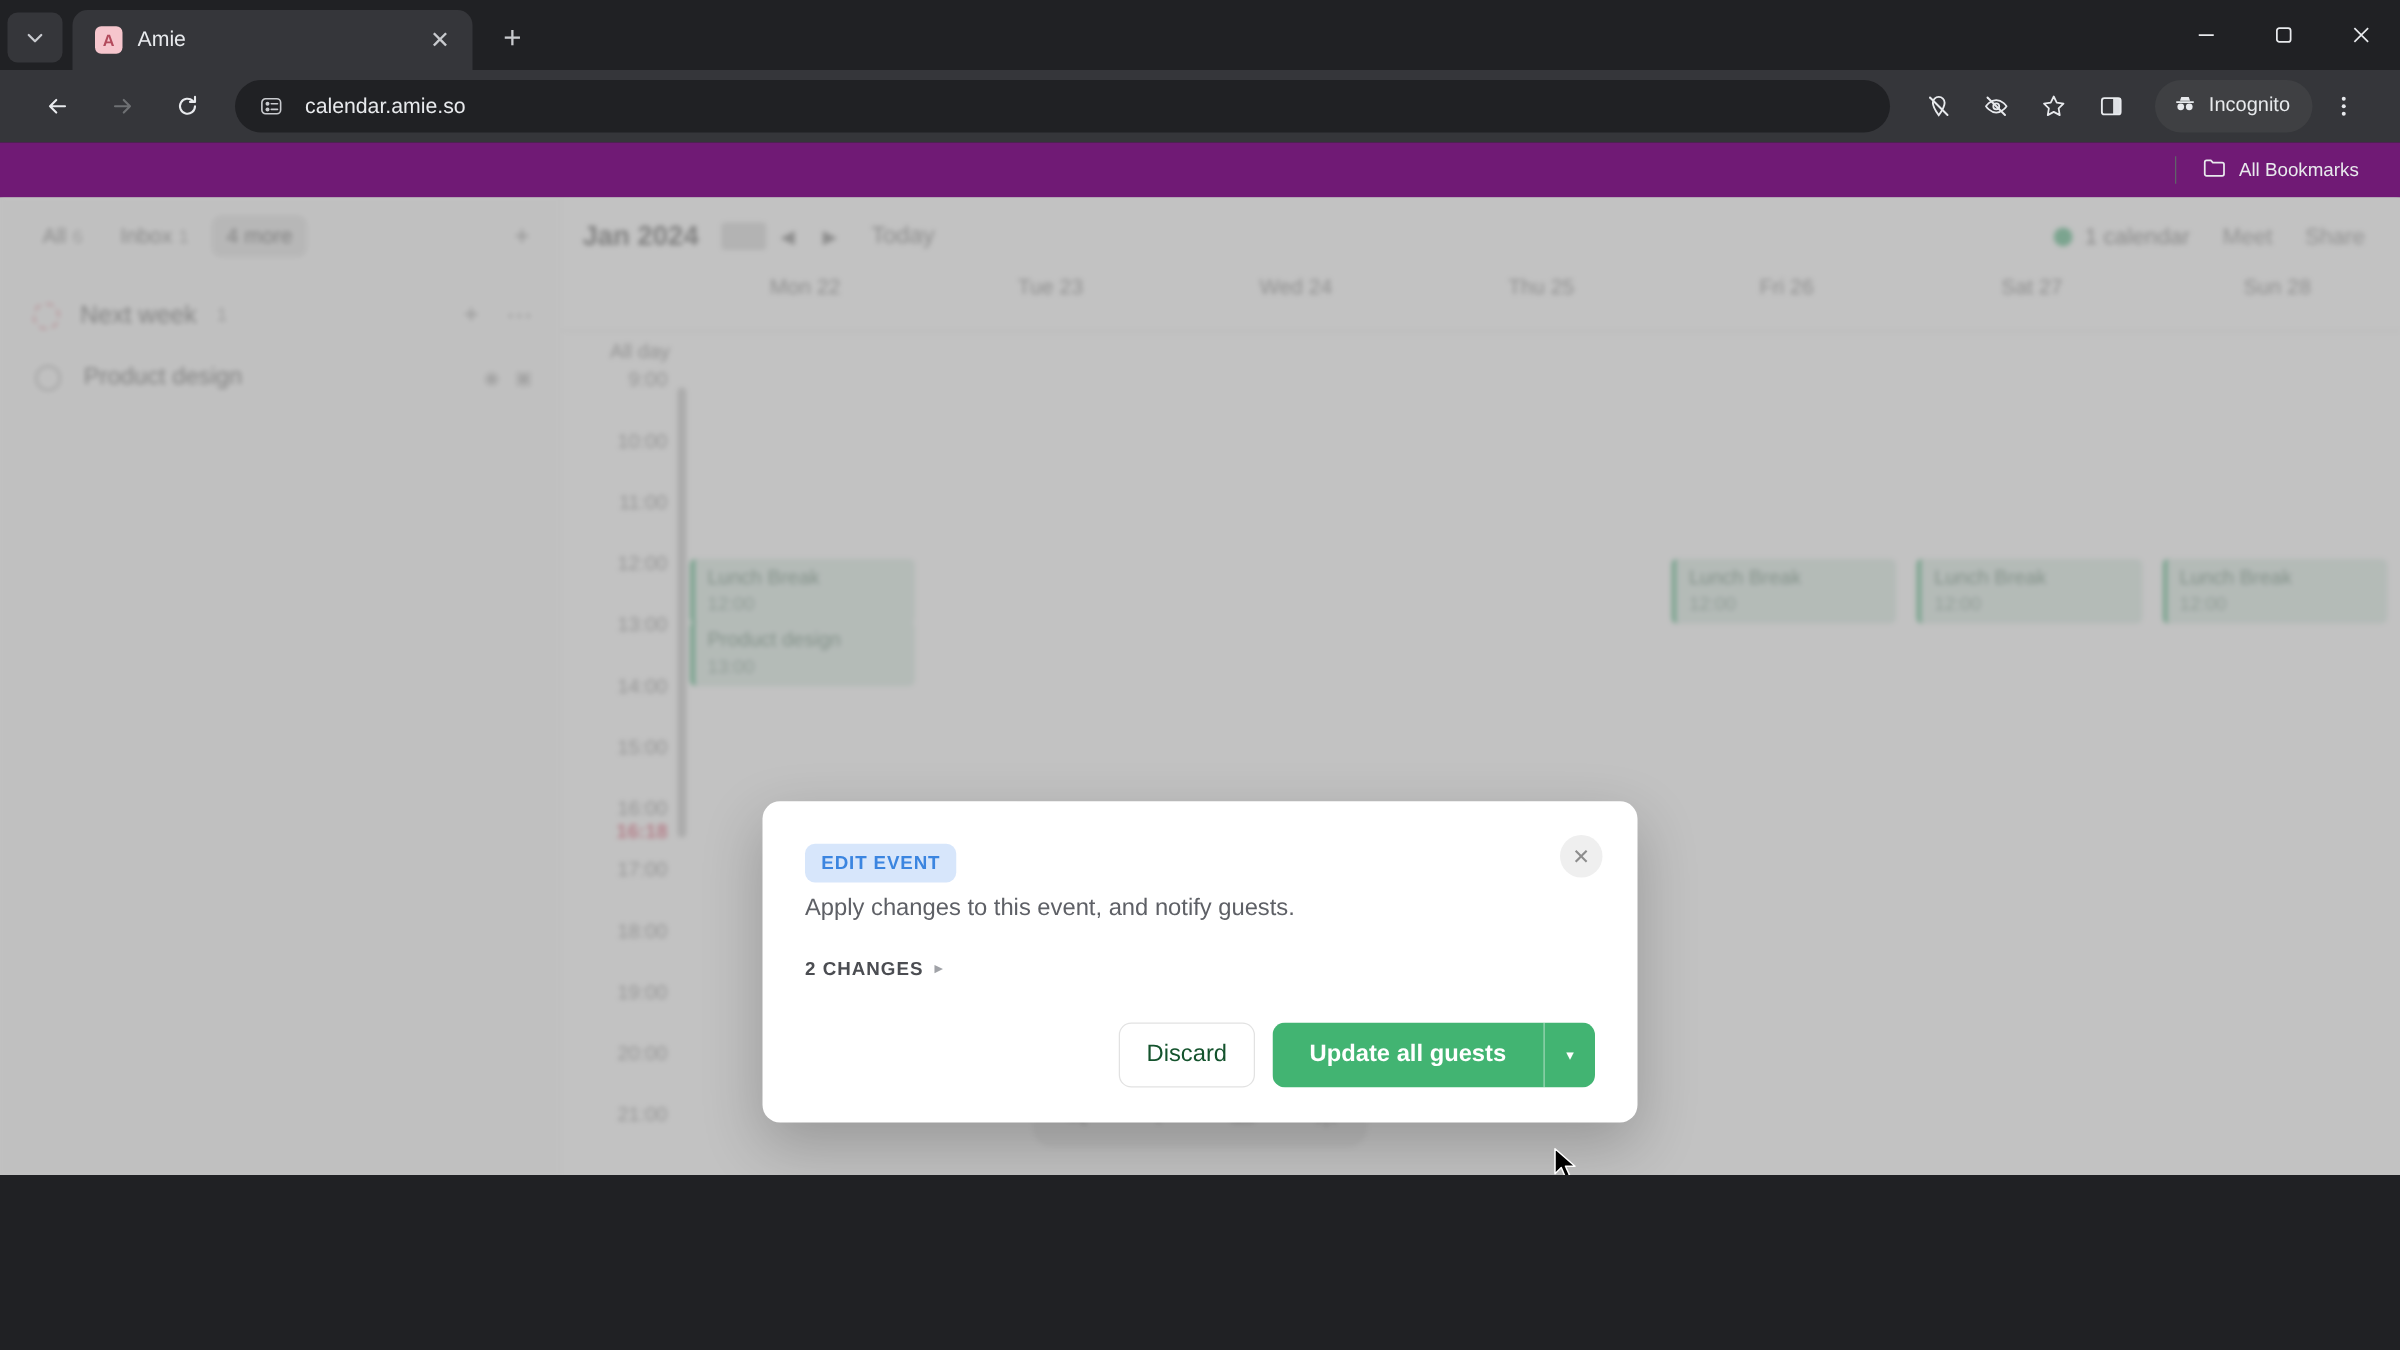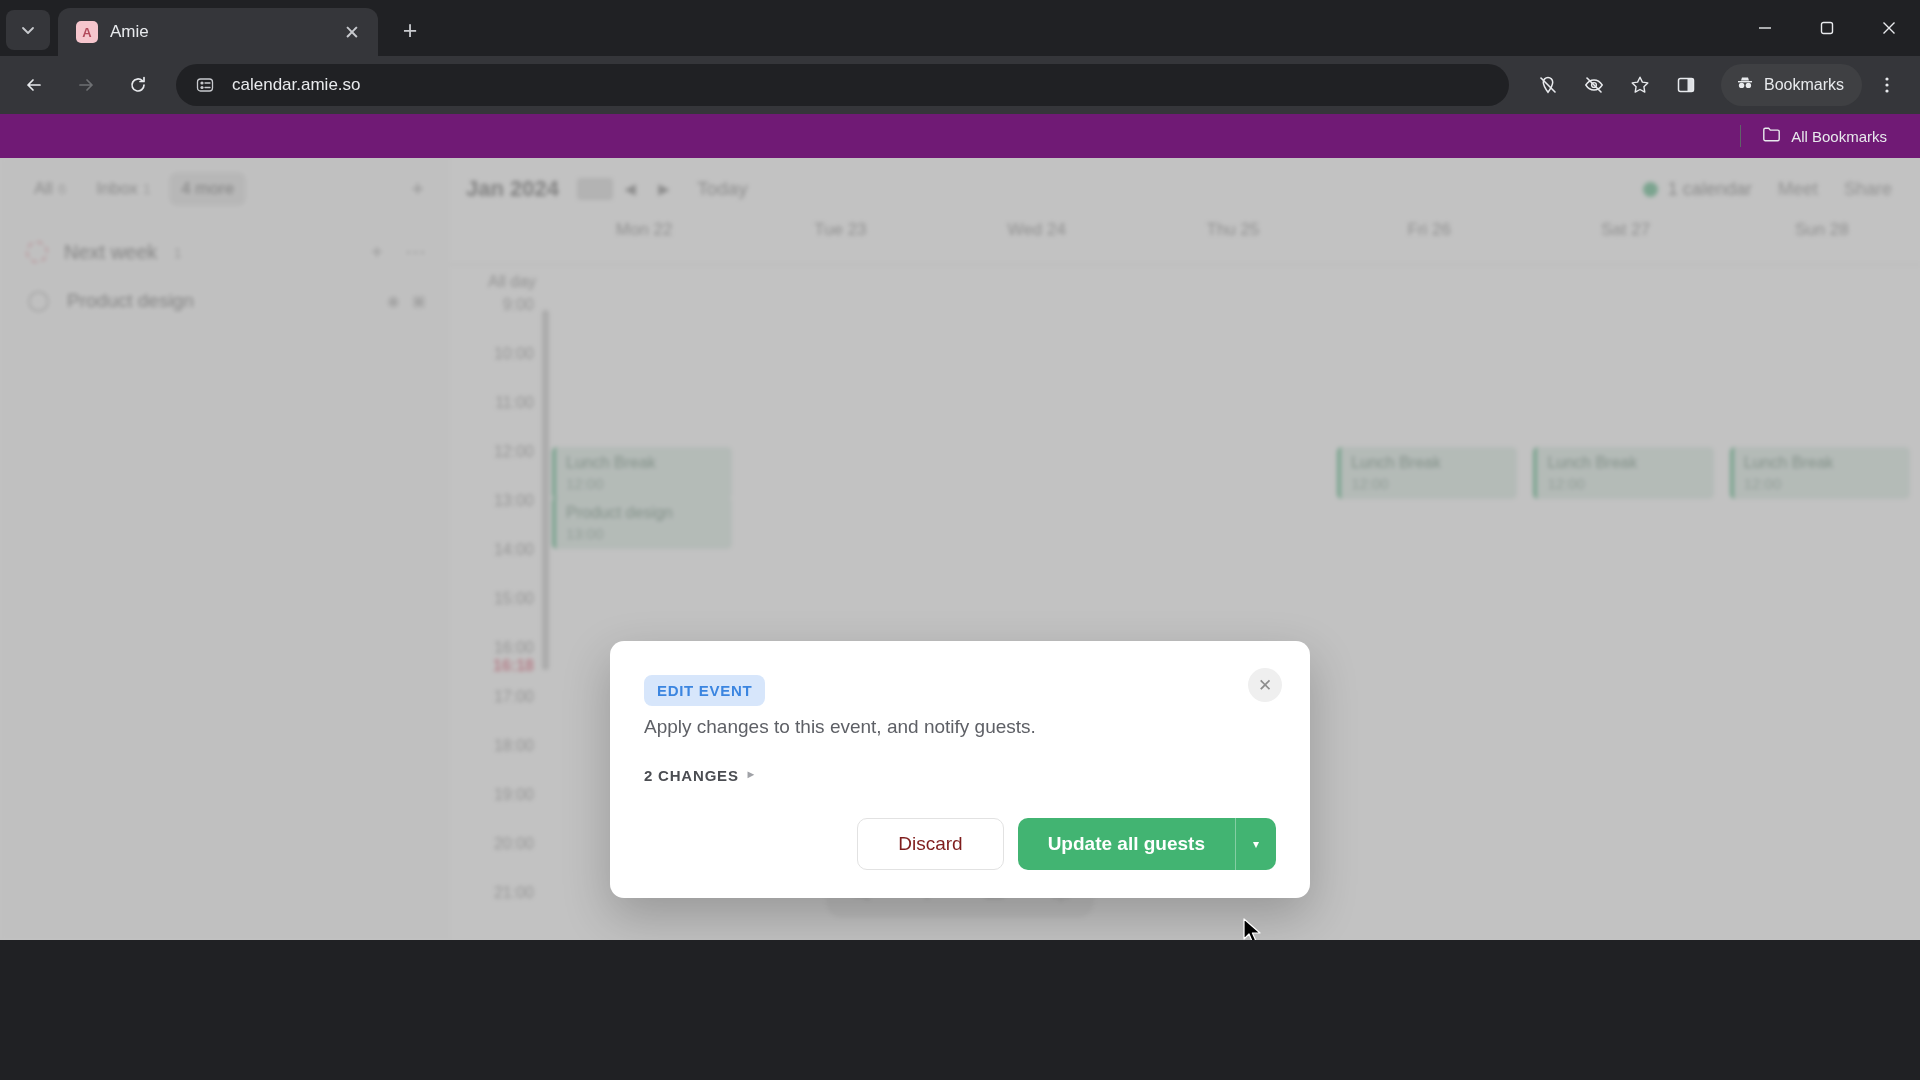--- a/index.html
+++ b/index.html
@@ -42,21 +42,21 @@
     width: 40px; height: 40px; margin: 0 0 6px 12px; border-radius: 50%;
     display: flex; align-items: center; justify-content: center;
     color: #c8cace; font-size: 25px; cursor: pointer;
   }
   .win-controls { position: absolute; right: 0; top: 0; height: 56px; display: flex; }
   .win-btn { width: 62px; height: 56px; display: flex; align-items: center; justify-content: center;
     color: #e8eaed; cursor: pointer; }
 
   .toolbar {
     height: 58px; background: #35363a;
-    display: flex; align-items: center; padding: 0 12px; gap: 8px;
+    display: flex; align-items: center; padding: 0 24px; gap: 8px;
   }
   .nav-btn { width: 44px; height: 44px; border-radius: 50%;
     display: flex; align-items: center; justify-content: center; color: #e8eaed; cursor: pointer; }
   .nav-btn.disabled { color: #6e7073; }
   .omnibox {
     flex: 1; height: 42px; margin: 0 10px 0 8px;
     background: #202124; border-radius: 21px;
     display: flex; align-items: center; padding: 0 16px; gap: 14px;
   }
   .omni-icon { width: 26px; height: 26px; color: #c8cace; display:flex; align-items:center; justify-content:center;}
@@ -176,21 +176,21 @@
     position: absolute; right: 28px; top: 27px;
     width: 34px; height: 34px; border-radius: 50%;
     background: #efefef; color: #8d8d8d;
     display: flex; align-items: center; justify-content: center;
     font-size: 17px; cursor: pointer;
   }
   .modal-actions { display: flex; justify-content: flex-end; align-items: center;
     gap: 14px; margin-top: 34px; }
   .btn-discard {
     background: #fff; border: 1px solid #e2e2e2; border-radius: 10px;
-    padding: 14px 40px; font-size: 19px; color: #7f1d1d; cursor: pointer;
+    padding: 14px 21px; font-size: 19px; color: #14532d; cursor: pointer;
     font-family: "Liberation Sans", sans-serif;
   }
   .btn-split { display: flex; align-items: stretch; border-radius: 10px; overflow: hidden; }
   .btn-primary {
     background: #42b472; color: #fff; border: 0;
     padding: 15px 30px; font-size: 19px; font-weight: bold; cursor: pointer;
     font-family: "Liberation Sans", sans-serif;
   }
   .btn-caret {
     background: #42b472; color: #fff; border: 0;
@@ -291,21 +291,21 @@
       </div>
       <div class="incognito-pill">
         <span>
           <svg width="20" height="20" viewBox="0 0 20 20">
               <path d="M6 7.5l1-3h6l1 3z" fill="currentColor"></path>
               <rect x="3" y="8" width="14" height="1.4" fill="currentColor"></rect>
               <circle cx="6.6" cy="12.4" r="2.7" fill="currentColor"></circle>
               <circle cx="13.4" cy="12.4" r="2.7" fill="currentColor"></circle>
             </svg>
         </span>
-        <span>Bookmarks</span>
+        <span>Incognito</span>
       </div>
       <div class="tb-icon">
         <svg width="20" height="20" viewBox="0 0 20 20">
             <circle cx="10" cy="4" r="1.6" fill="currentColor"></circle>
             <circle cx="10" cy="10" r="1.6" fill="currentColor"></circle>
             <circle cx="10" cy="16" r="1.6" fill="currentColor"></circle>
           </svg>
       </div>
     </div>
   </div>

